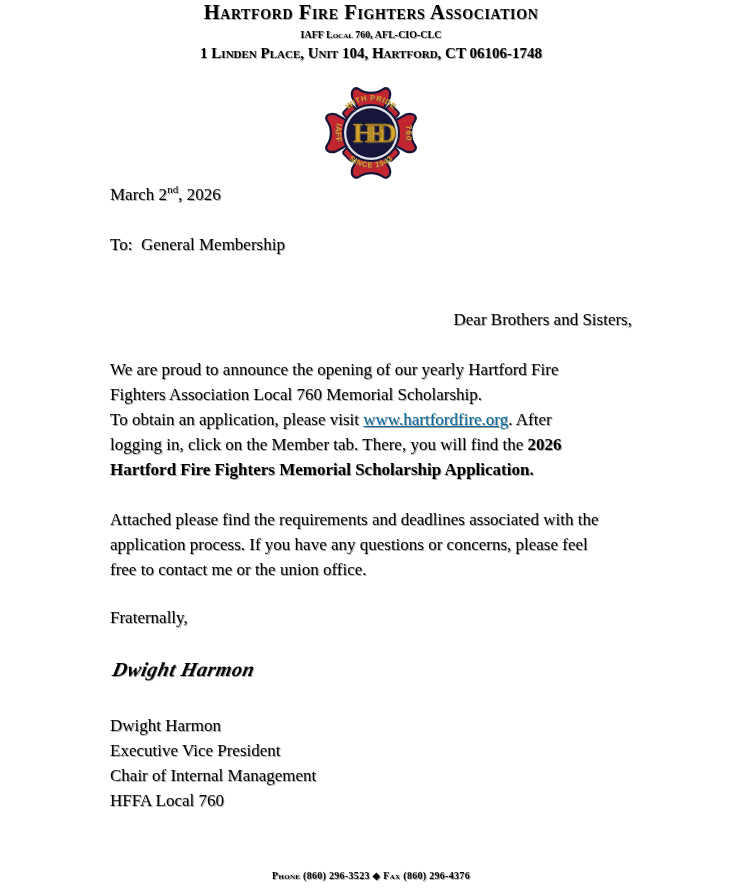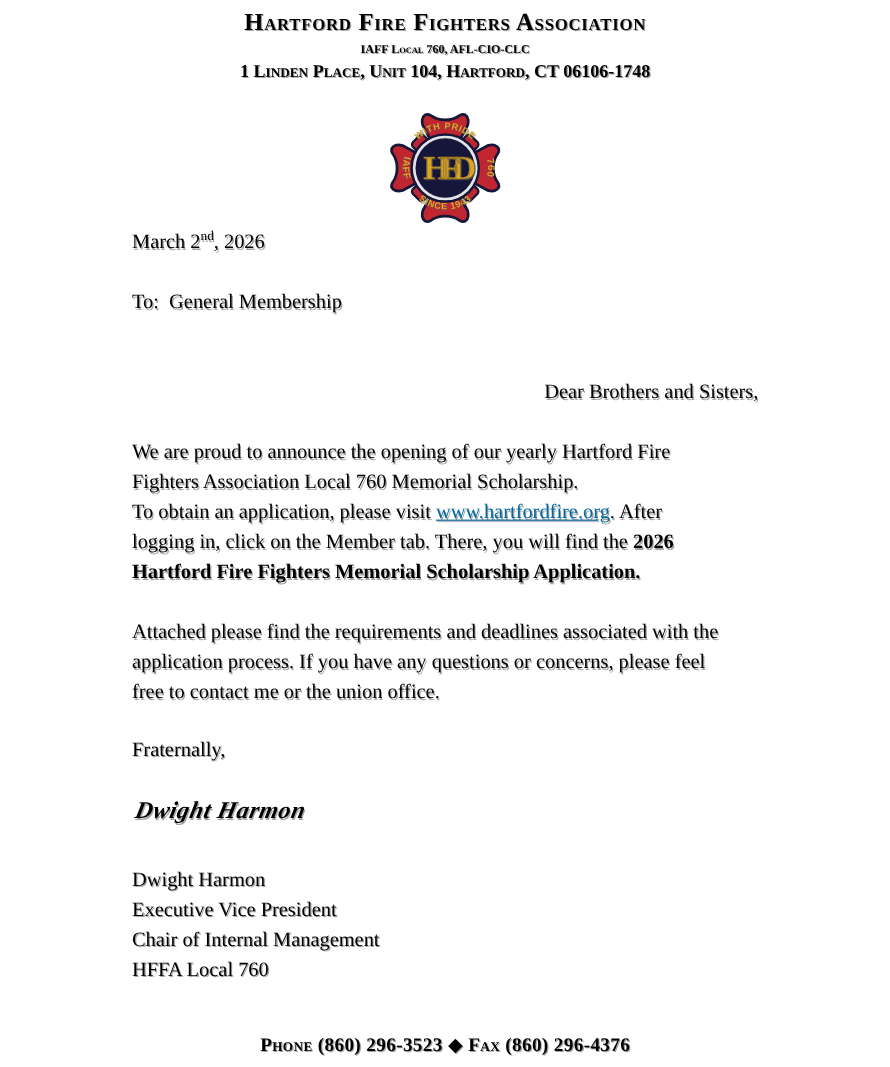--- a/index.html
+++ b/index.html
@@ -10,21 +10,21 @@
     height: 889px;
     margin: 0 auto;
     background: #ffffff;
     color: #000000;
     font-family: "Liberation Serif", "DejaVu Serif", serif;
     overflow: hidden;
   }
   .shadowed { text-shadow: 1px 1px 0.5px rgba(90,90,90,0.55); }
 
   
-  .letterhead { text-align: center; padding-top: 7px; }
+  .letterhead { text-align: center; }
   .org-name {
     font-size: 20.5px; font-weight: 700; font-variant: small-caps;
     letter-spacing: 0.6px; line-height: 25px;
   }
   .org-affil {
     font-size: 10px; font-weight: 700; font-variant: small-caps;
     line-height: 19px;
   }
   .org-addr {
     font-size: 15px; font-weight: 700; font-variant: small-caps;
@@ -49,21 +49,21 @@
   }
   .sig-block { margin-top: 30px; }
   .sig-block div { line-height: 25px; }
   .link { color: #0369a1; text-decoration: underline; cursor: pointer; }
   .bold-run { font-weight: 700; }
 
   
   .page-footer {
     position: absolute; left: 0; right: 0; bottom: 8px;
     text-align: center;
-    font-size: 16px; font-weight: 700; font-variant: small-caps;
+    font-size: 10px; font-weight: 700; font-variant: small-caps;
     letter-spacing: 0.3px;
   }
 
   
   .logo-arc-text {
     font-family: "Liberation Sans", sans-serif;
     font-weight: 700; fill: #d9a62c; letter-spacing: 0.6px;
   }
   .logo-monogram {
     font-family: "Liberation Serif", serif;

